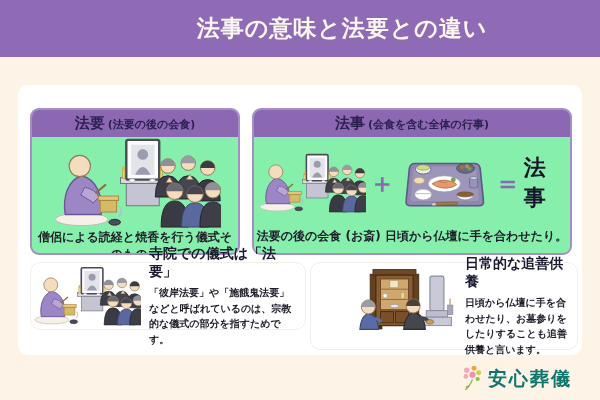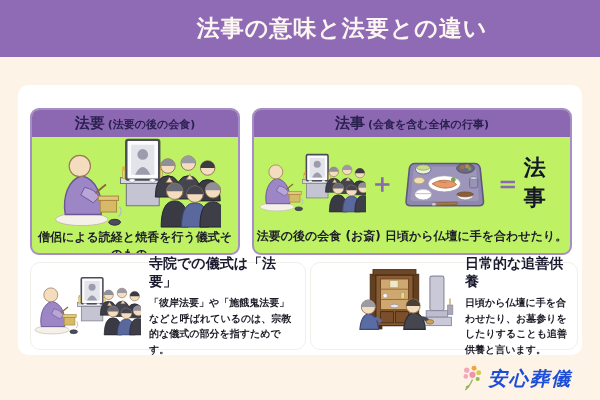--- a/index.html
+++ b/index.html
@@ -14,21 +14,21 @@
     background:#8f6ab5;display:flex;align-items:center;justify-content:center;padding-left:42px;
   }
   .banner .title{
     color:#fbf6f0;font-size:23px;font-weight:bold;letter-spacing:1px;
   }
   .card{
     position:absolute;left:18px;top:85px;width:564px;height:270px;
     background:#ffffff;border-radius:10px;
   }
   .panel{
-    position:absolute;background:#bef264;border:2px solid #a78dc7;border-radius:9px;
+    position:absolute;background:#86efac;border:2px solid #a78dc7;border-radius:9px;
     box-sizing:border-box;overflow:hidden;display:flex;flex-direction:column;
   }
   .panel-houyou{left:30px;top:108px;width:210px;height:147px;}
   .panel-houji{left:252px;top:108px;width:320px;height:147px;}
   .panel-header{
     height:27px;flex:0 0 27px;background:#8d68b2;
     display:flex;align-items:center;justify-content:center;gap:3px;
   }
   .panel-header .p-name{font-size:15px;font-weight:bold;color:#2a2150;}
   .panel-header .p-note{font-size:11px;font-weight:bold;color:#2a2150;padding-top:2px;}
@@ -38,31 +38,31 @@
     padding-bottom:3px;
   }
   .houji-row{display:flex;align-items:center;justify-content:center;gap:2px;padding:0 4px;}
   .op{font-size:26px;font-weight:bold;color:#8a68b4;line-height:1;padding:0 1px;}
   .houji-result{font-size:22px;font-weight:bold;color:#16162a;letter-spacing:1px;}
   .note{
     position:absolute;display:flex;align-items:center;gap:8px;
     background:#fff;border:1px solid #f1efe9;border-radius:10px;padding:4px 2px;
     box-sizing:border-box;
   }
-  .note-temple{left:30px;top:262px;width:276px;height:88px;justify-content:flex-end;}
+  .note-temple{left:30px;top:262px;width:276px;height:68px;justify-content:flex-end;}
   .note-daily{left:310px;top:262px;width:268px;height:88px;padding-left:48px;}
   .note-illus{flex:0 0 auto;display:flex;align-items:center;justify-content:center;}
   .note-text{flex:1;min-width:0;padding-right:4px;}
   .note-heading{font-size:14px;font-weight:bold;color:#1b1b30;margin-bottom:4px;}
   .note-body{font-size:10px;font-weight:bold;color:#1d1d28;line-height:1.55;}
   .brand{
     position:absolute;right:28px;top:364px;height:30px;
     display:flex;align-items:center;gap:4px;
   }
-  .brand-text{font-size:19px;font-weight:bold;color:#1d4ed8;letter-spacing:2px;font-style:italic;}
+  .brand-text{font-size:19px;font-weight:bold;color:#0f766e;letter-spacing:2px;}
   svg{display:block;}
   .defs-holder{position:absolute;width:0;height:0;overflow:hidden;}
 </style>
 </head>
 <body>
 
 <svg class="defs-holder" aria-hidden="true">
   <defs>
 
     <symbol id="sym-monk" viewBox="0 0 170 95">

